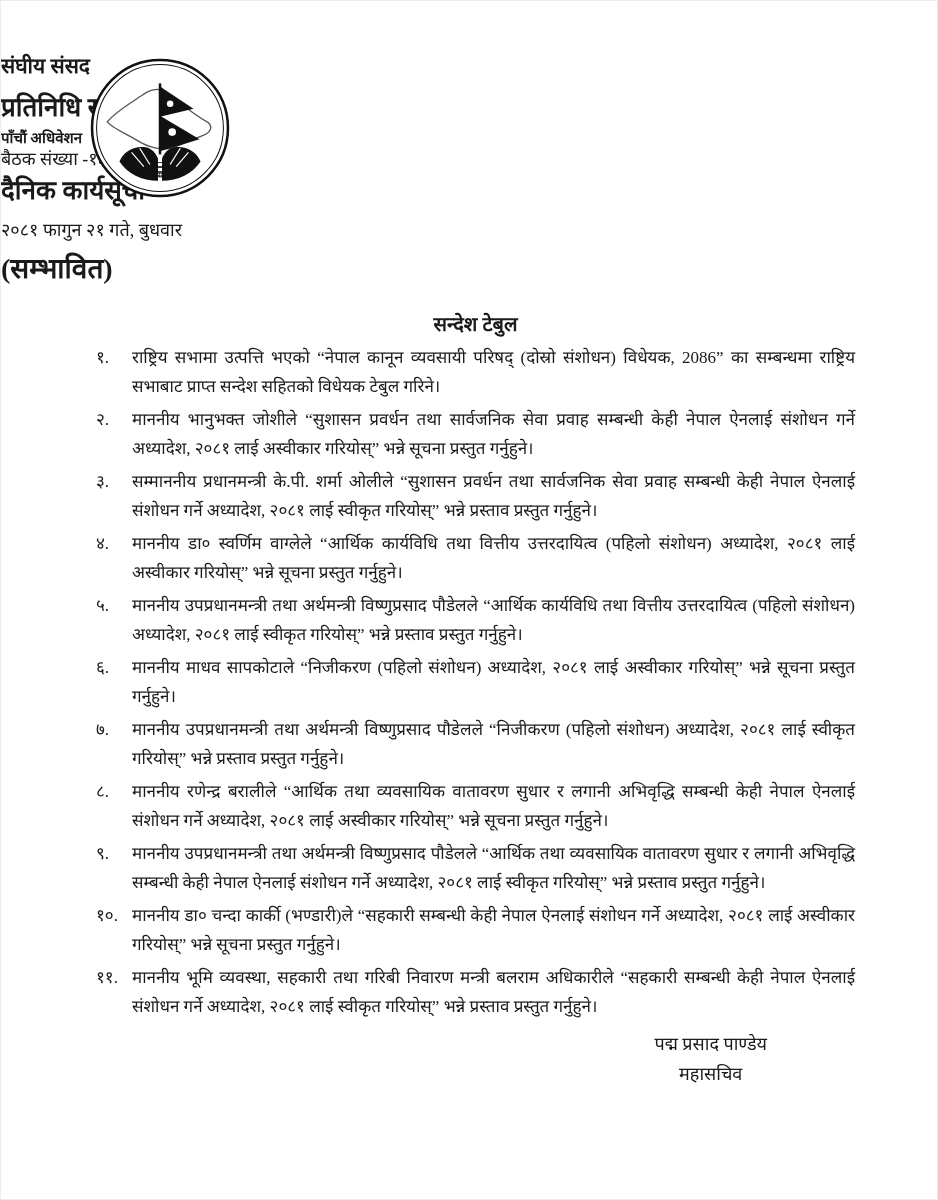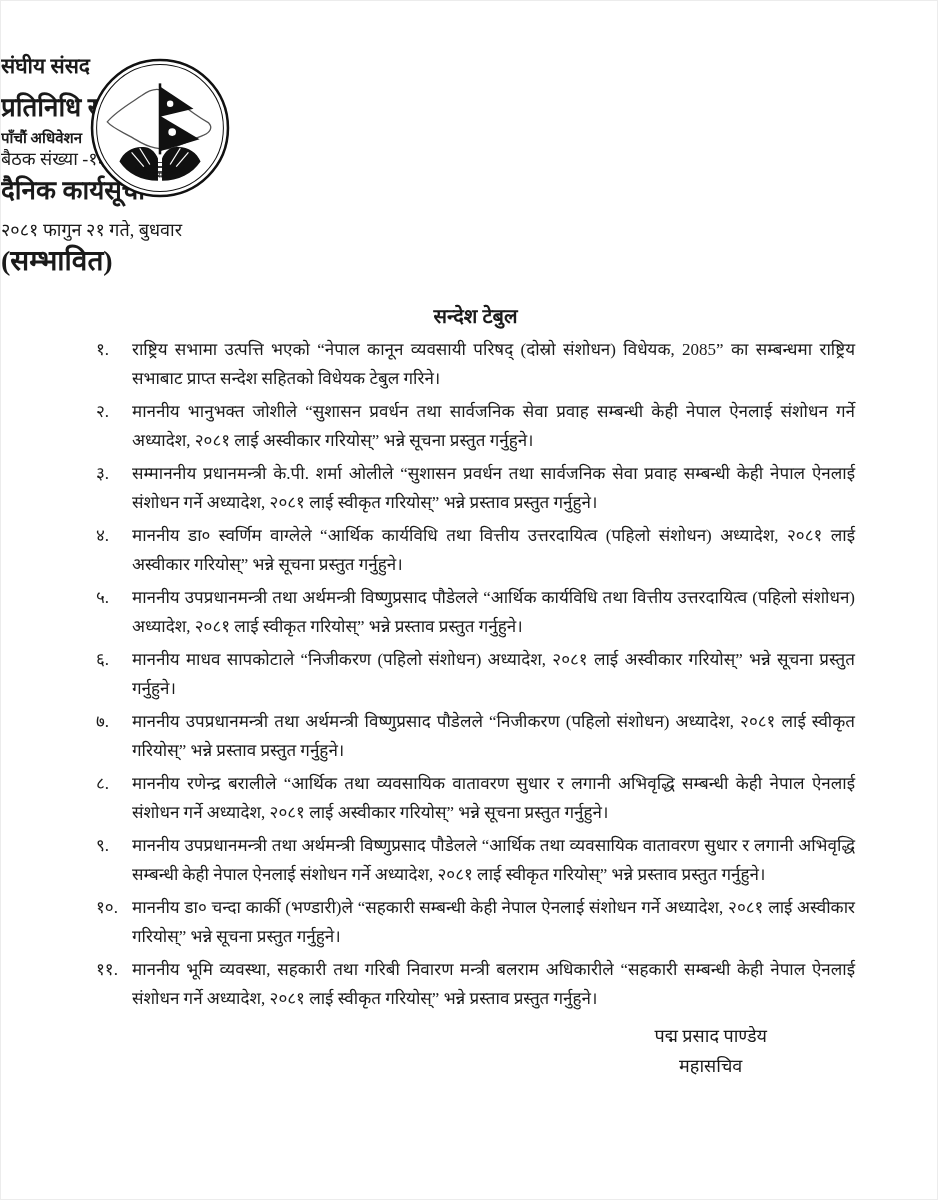--- a/index.html
+++ b/index.html
@@ -30,21 +30,21 @@
   }
   
   .header { }
   .h-org      { font-size: 21px; line-height: 27px; font-weight: 600; }
   .h-house    { font-size: 26px; line-height: 34px; font-weight: bold; margin-top: 11px; }
   .h-session  { font-size: 15px; line-height: 21px; font-weight: 600; margin-top: 3px; }
   .h-meeting  { font-size: 18px; line-height: 21px; font-weight: 400; }
   .h-doctitle { font-size: 26px; line-height: 35px; font-weight: bold; margin-top: 3px; }
   .h-date     { font-size: 18px; line-height: 25px; margin-top: 10px; }
   .h-time     { font-size: 18px; line-height: 25px; margin-top: 4px; }
-  .h-tentative{ font-size: 28px; line-height: 36px; font-weight: bold; margin-top: 0; }
+  .h-tentative{ font-size: 28px; line-height: 36px; font-weight: bold; margin-top: 8px; }
   
   .content { padding: 0 82px 0 95px; }
   .section-heading {
     text-align: center;
     font-size: 20px;
     line-height: 27px;
     font-weight: bold;
     margin: 12px 0 5px 0;
   }
   .section-heading.first { margin-top: 24px; }
@@ -119,21 +119,21 @@
     <div class="h-doctitle">दैनिक कार्यसूची</div>
     <div class="h-date">२०८१ फागुन २१ गते, बुधवार</div>
     <div class="h-tentative">(सम्भावित)</div>
   </div>
 
   <div class="content">
     <div class="section-heading first">सन्देश टेबुल</div>
     <div>
         <div class="agenda-item">
           <span class="item-num">१.</span>
-          <div class="item-text">राष्ट्रिय सभामा उत्पत्ति भएको “नेपाल कानून व्यवसायी परिषद् (दोस्रो संशोधन) विधेयक, 2085” का सम्बन्धमा राष्ट्रिय सभाबाट प्राप्त सन्देश सहितको विधेयक टेबुल गरिने।</div>
+          <div class="item-text">राष्ट्रिय सभामा उत्पत्ति भएको “नेपाल कानून व्यवसायी परिषद् (दोस्रो संशोधन) विधेयक, 2086” का सम्बन्धमा राष्ट्रिय सभाबाट प्राप्त सन्देश सहितको विधेयक टेबुल गरिने।</div>
         </div>
       </div>
 
     <div>
         <div class="agenda-item">
           <span class="item-num">२.</span>
           <div class="item-text">माननीय भानुभक्त जोशीले “सुशासन प्रवर्धन तथा सार्वजनिक सेवा प्रवाह सम्बन्धी केही नेपाल ऐनलाई संशोधन गर्ने अध्यादेश, २०८१ लाई अस्वीकार गरियोस्” भन्ने सूचना प्रस्तुत गर्नुहुने।</div>
         </div>
         <div class="agenda-item">
           <span class="item-num">३.</span>

